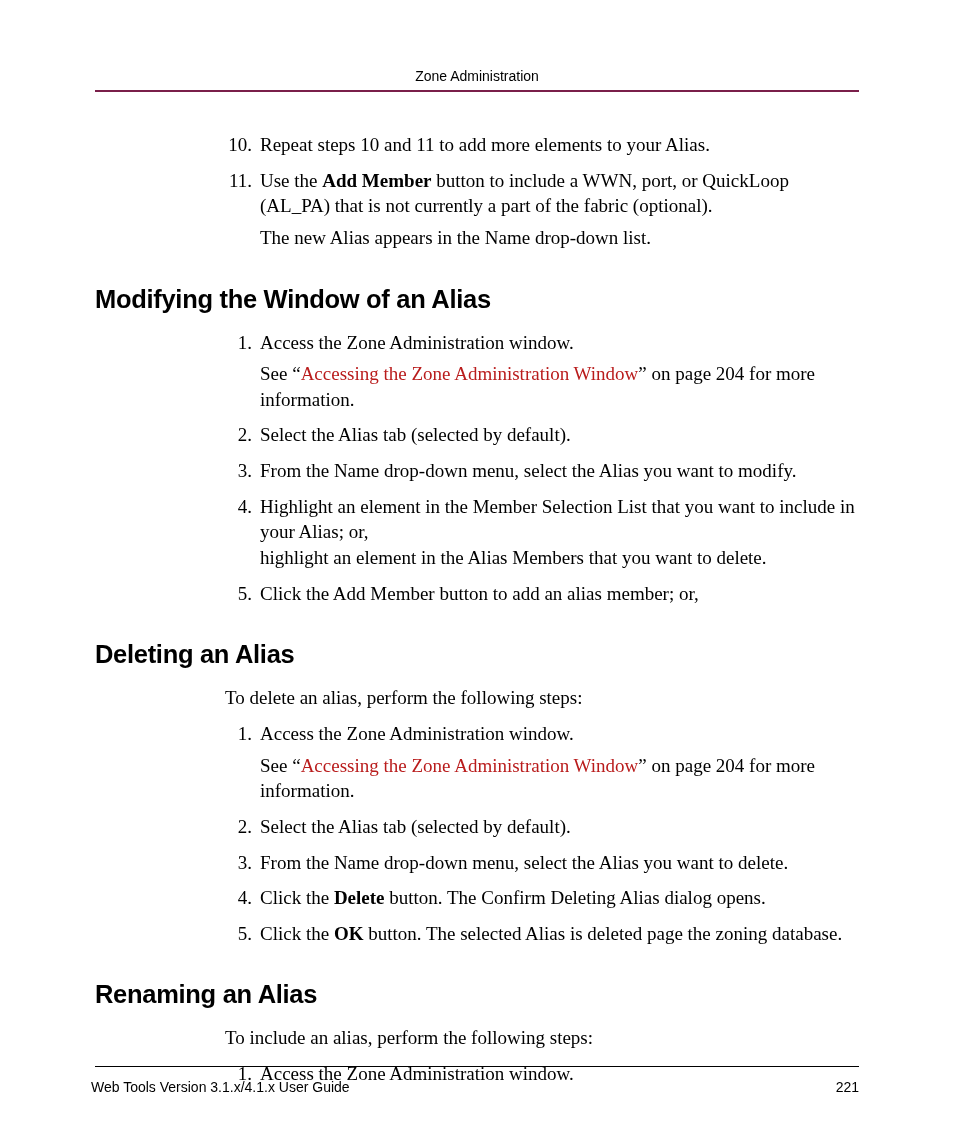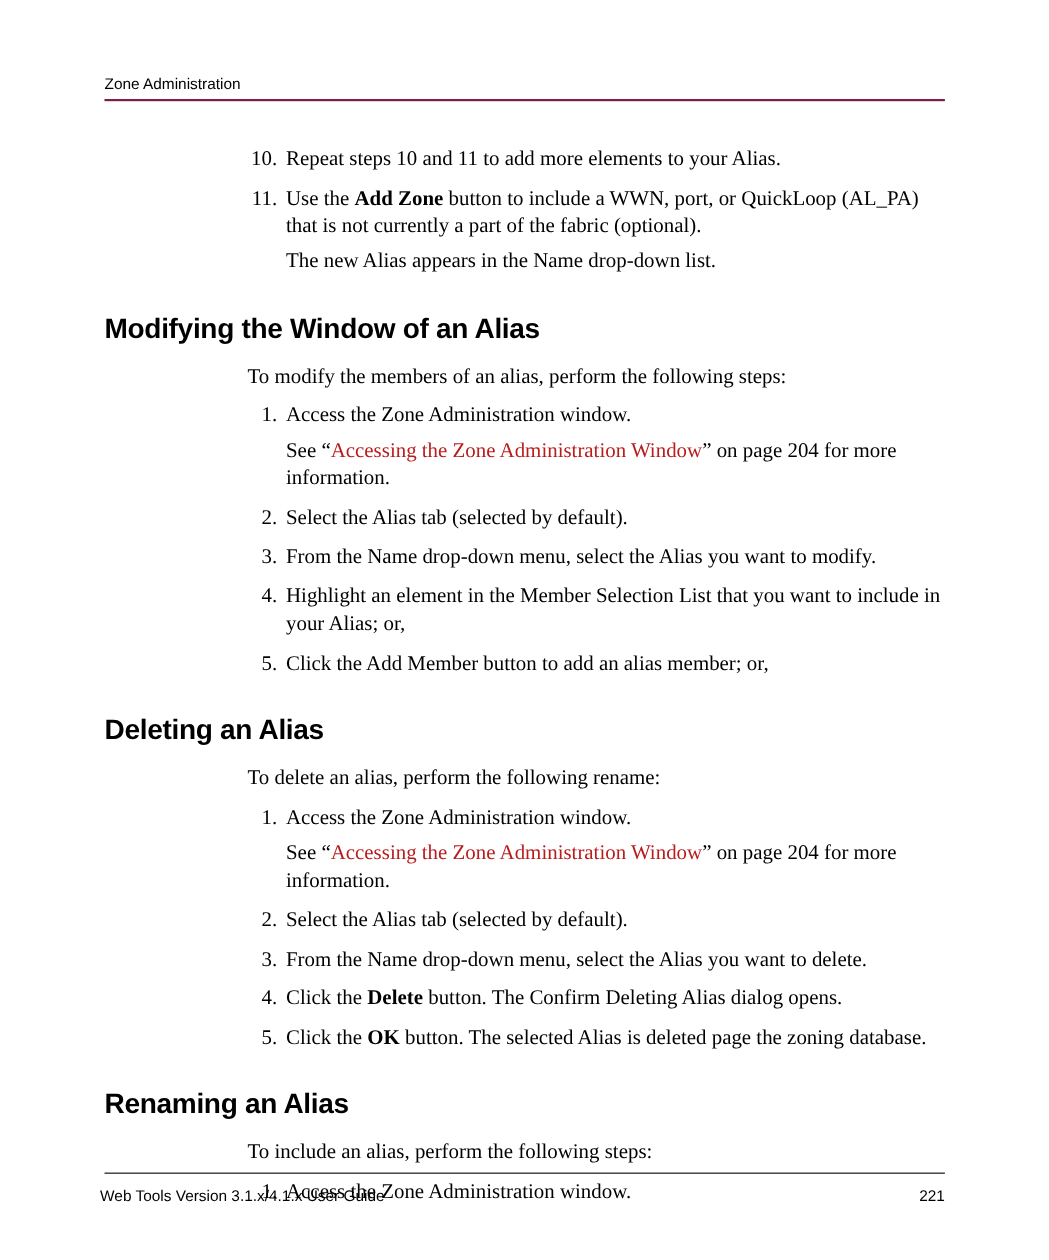--- a/index.html
+++ b/index.html
@@ -11,21 +11,21 @@
     color: #000;
     position: relative;
   }
   .page {
     width: 954px;
     height: 1145px;
     padding: 68px 95px 50px 95px;
     position: relative;
   }
   .running-head {
-    text-align: left;
+    text-align: center;
     font-family: Arial, Helvetica, sans-serif;
     font-size: 14px;
     color: #000;
     margin-bottom: 6px;
   }
   .top-rule {
     border: none;
     border-top: 2px solid #7a1f4a;
     margin-bottom: 40px;
   }
@@ -108,56 +108,56 @@
   <div class="content">
 
     <ul class="ordered">
       <li>
         <span class="num-wide">10.</span>
         <span>Repeat steps 10 and 11 to add more elements to your Alias.</span>
       </li>
       <li>
         <span class="num-wide">11.</span>
         <span>
-          <span>Use the </span><b>Add Zone</b><span> button to include a WWN, port, or QuickLoop (AL_PA) that is not currently a part of the fabric (optional).</span>
+          <span>Use the </span><b>Add Member</b><span> button to include a WWN, port, or QuickLoop (AL_PA) that is not currently a part of the fabric (optional).</span>
         </span>
         <span class="followup">The new Alias appears in the Name drop-down list.</span>
       </li>
     </ul>
 
     <h2 class="section">Modifying the Window of an Alias</h2>
-    <p class="intro">To modify the members of an alias, perform the following steps:</p>
     <ul class="ordered">
       <li>
         <span class="num">1.</span>
         <span>Access the Zone Administration window.</span>
         <span class="followup">
           <span>See “</span><span class="link">Accessing the Zone Administration Window</span><span>” on page 204 for more information.</span>
         </span>
       </li>
       <li>
         <span class="num">2.</span>
         <span>Select the Alias tab (selected by default).</span>
       </li>
       <li>
         <span class="num">3.</span>
         <span>From the Name drop-down menu, select the Alias you want to modify.</span>
       </li>
       <li>
         <span class="num">4.</span>
         <span>Highlight an element in the Member Selection List that you want to include in your Alias; or,</span><br>
+        <span>highlight an element in the Alias Members that you want to delete.</span>
       </li>
       <li>
         <span class="num">5.</span>
         <span>Click the Add Member button to add an alias member; or,</span><br>
       </li>
     </ul>
 
     <h2 class="section">Deleting an Alias</h2>
-    <p class="intro">To delete an alias, perform the following rename:</p>
+    <p class="intro">To delete an alias, perform the following steps:</p>
     <ul class="ordered">
       <li>
         <span class="num">1.</span>
         <span>Access the Zone Administration window.</span>
         <span class="followup">
           <span>See “</span><span class="link">Accessing the Zone Administration Window</span><span>” on page 204 for more information.</span>
         </span>
       </li>
       <li>
         <span class="num">2.</span>

